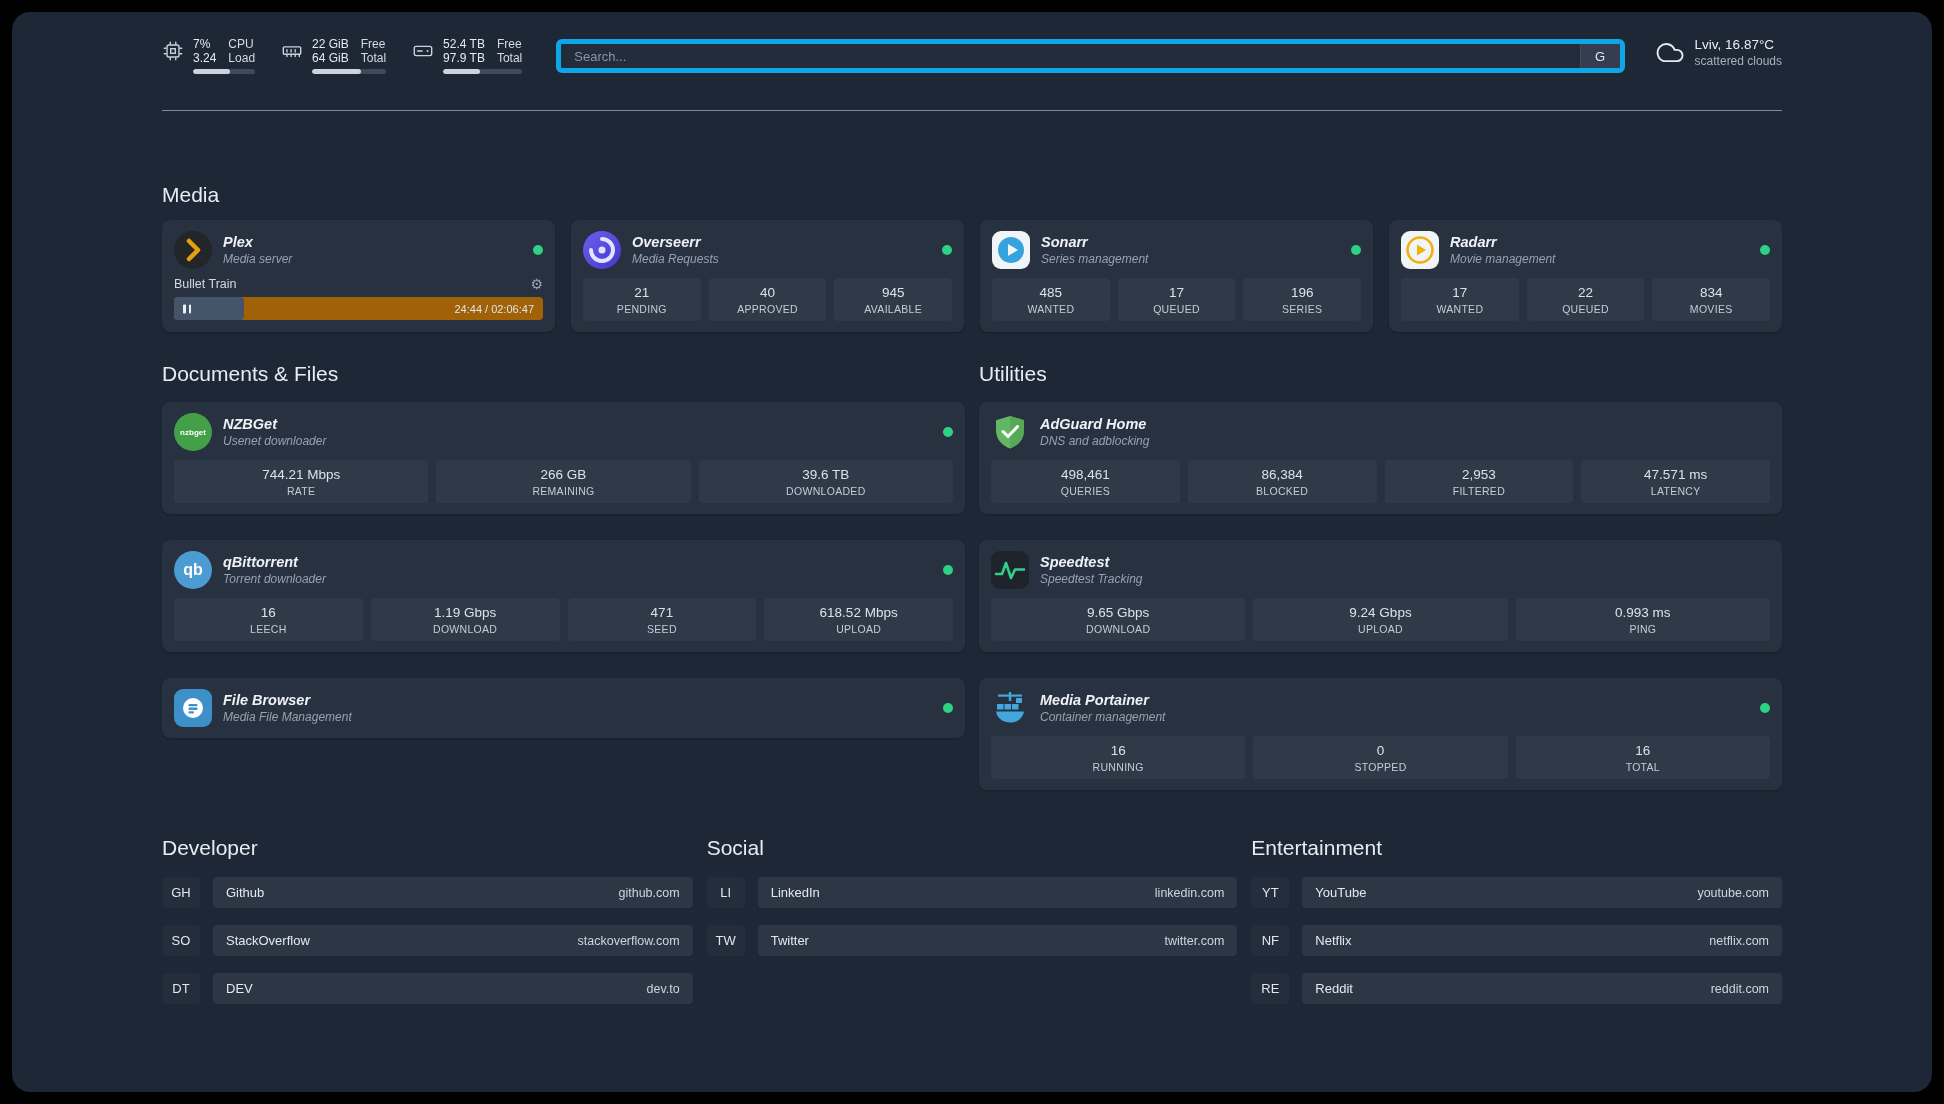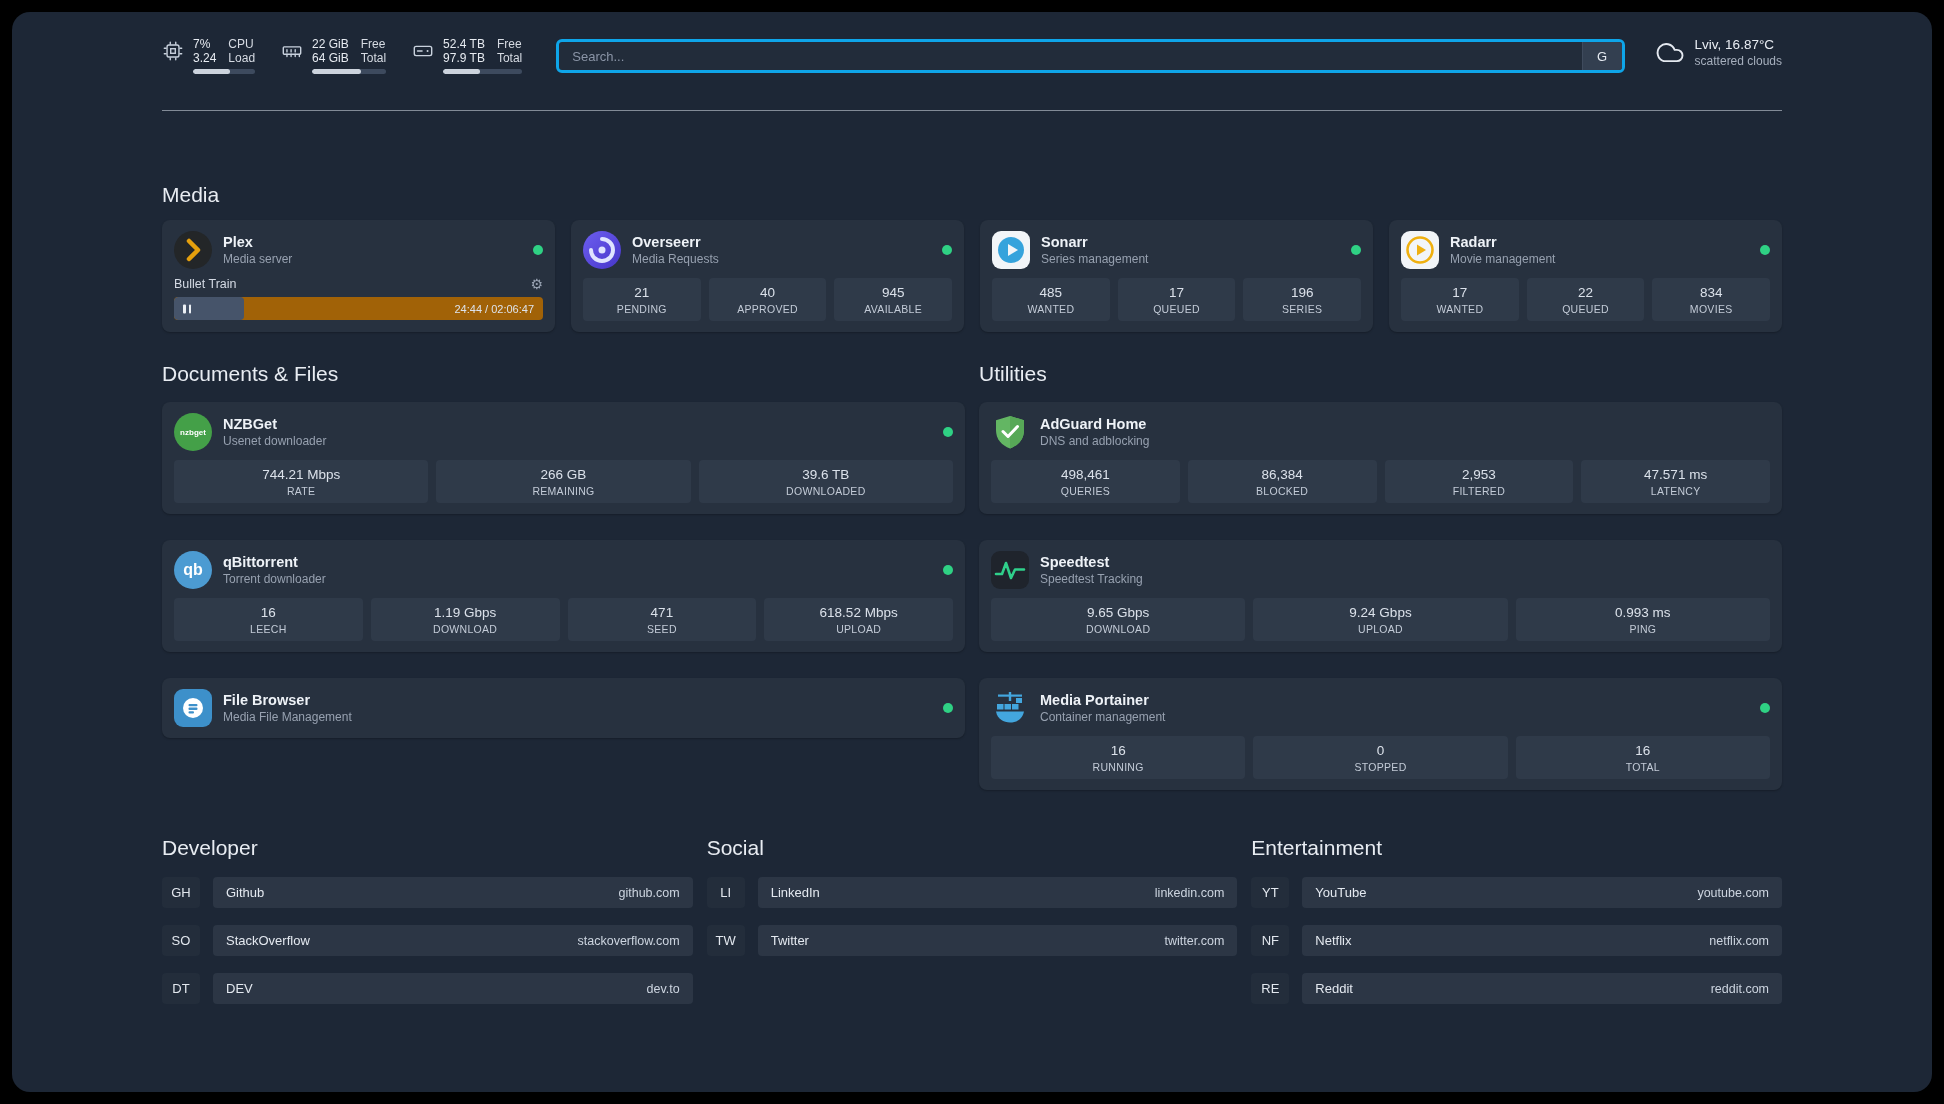--- a/index.html
+++ b/index.html
@@ -10,39 +10,39 @@
 
   
   .topbar { display:flex; align-items:flex-start; padding-top:25px; }
   .res { display:flex; gap:9px; margin-right:26px; }
   .res-icon { width:22px; height:22px; margin-top:3px; flex:0 0 auto; }
   .res-cols { display:flex; gap:12px; }
   .res-col { display:flex; flex-direction:column; font-size:12px; line-height:14px; color:#e7ebf1; }
   .res-col.c2 { color:#d6dbe3;justify-content:flex-end; }
   .res-bar { height:5px; background:#3d4a5e; border-radius:3px; margin-top:4px; overflow:hidden; }
   .res-fill { height:100%; background:#ccd3dd; border-radius:3px; }
-  .search { flex:1; display:flex; height:34px; margin:2px 30px 0 8px; background:#222c3a; border:3px solid #0ea5e9; border-radius:6px; overflow:hidden; }
+  .search { flex:1; display:flex; height:34px; margin:2px 30px 0 8px; background:#222c3a; border:5px solid #0ea5e9; border-radius:6px; overflow:hidden; }
   .search input { flex:1; background:transparent; border:none; outline:none; color:#e2e8f0; font-size:13px; padding:0 13px; font-family:inherit; }
   .search input::placeholder { color:#8a94a6; }
   .search-btn { width:40px; display:flex; align-items:center; justify-content:center; background:#333f50; color:#e6ebf2; font-size:13px; border-left:1px solid #3f4b5d; cursor:pointer; }
   .weather { display:flex; align-items:center; gap:10px; cursor:pointer; }
   .weather-text { display:flex; flex-direction:column; }
   .weather-loc { font-size:13.5px; color:#e9edf3; }
   .weather-cond { font-size:12px; color:#a6afbd; margin-top:2px; }
   .divider { border:none; border-top:1px solid rgba(214,222,232,0.55); margin-top:36px; }
 
   
   .heading { font-size:21px; font-weight:500; color:#e8ecf2; }
   .media-section { margin-top:72px; }
   .media-section .heading { margin-bottom:13px; }
   .media-grid { display:grid; grid-template-columns:repeat(4,1fr); gap:16px; align-items:stretch; }
 
   .card { background:#27313f; border-radius:8px; padding:11px 12px; box-shadow:0 1px 2px rgba(0,0,0,0.25); display:flex; flex-direction:column; cursor:pointer; }
   .card-head { display:flex; align-items:center; gap:11px; }
-  .card-titles { display:flex; flex-direction:column; gap:2px; }
+  .card-titles { display:flex; flex-direction:column; gap:2px;font-style:italic; }
   .card-name { font-size:14.5px; font-weight:700; color:#eef2f7; }
   .card-sub { font-size:12px; color:#97a1b0; }
   .dot { width:10px; height:10px; border-radius:50%; margin-left:auto; background:#2fd184; flex:0 0 auto; }
   .stats { display:flex; gap:8px; margin-top:auto; padding-top:9px; }
   .tile { flex:1; background:#2f3a49; border-radius:4px; padding:7px 4px 6px; text-align:center; }
   .tile .tv { font-size:13.5px; color:#dbe1ea; }
   .tile .tl { font-size:10.5px; font-weight:400; color:#c3cbd7; margin-top:3px; letter-spacing:0.3px; }
 
   
   .np-row { display:flex; justify-content:space-between; align-items:center; margin-top:8px; font-size:12.5px; color:#d4dae4; }

